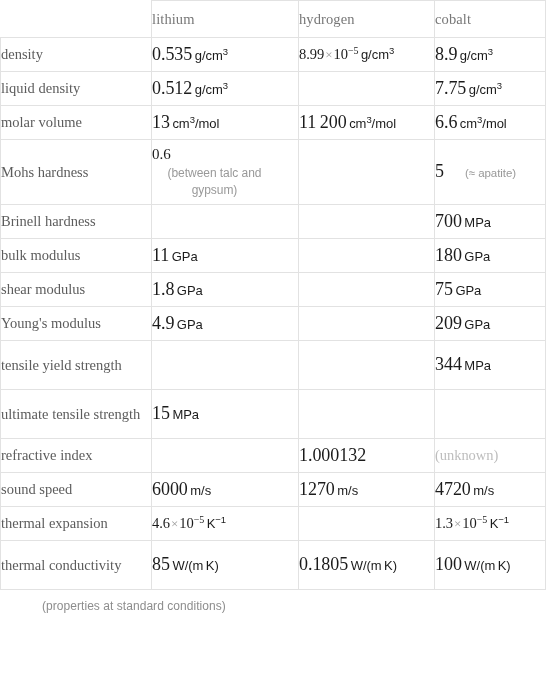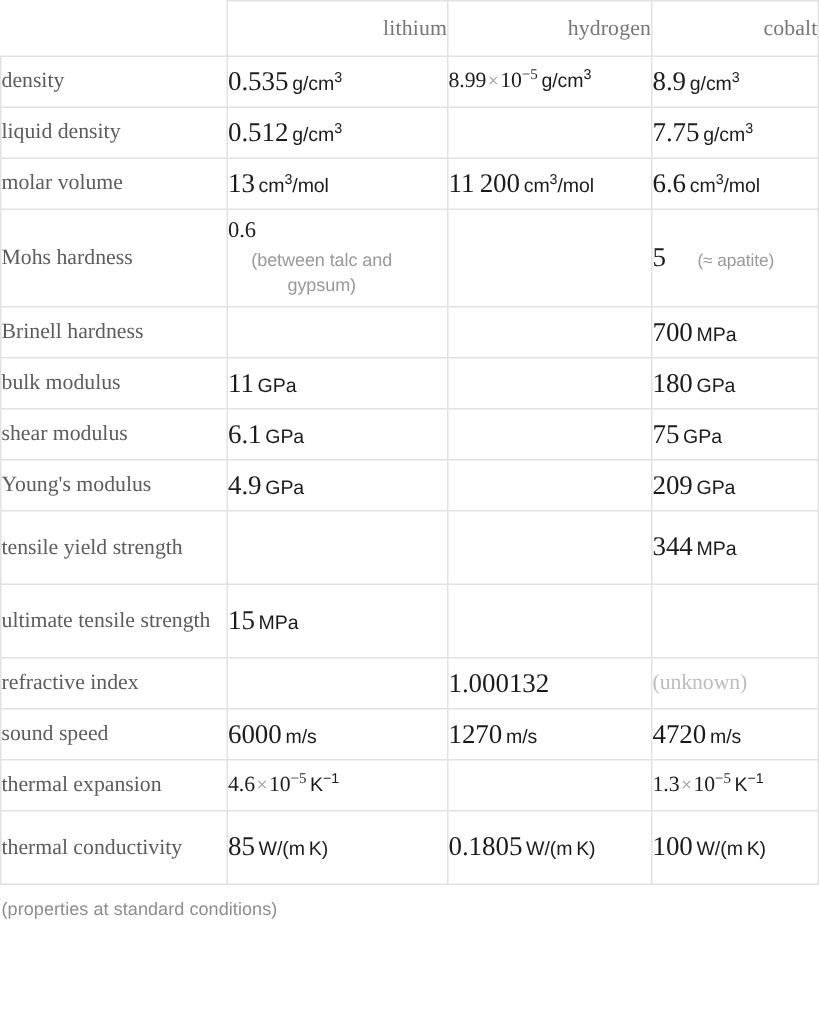--- a/index.html
+++ b/index.html
@@ -43,21 +43,21 @@
     background: #ffffff;
   }
 
   
   thead th {
     height: 36px;
     font-weight: normal;
     font-family: "Liberation Serif", serif;
     font-size: 14.5px;
     color: #777777;
-    text-align: right;
+    text-align: left;
     letter-spacing: .1px;
   }
   thead th.corner {
     border-left-color: #ffffff;
     border-top-color: #ffffff;
   }
 
   
   td.rowlabel {
     font-family: "Liberation Serif", serif;
@@ -153,20 +153,21 @@
   td.tall { height: 48px; }
   td.xtall { height: 64px; }
   td.std { height: 33px; }
 
   .footnote {
     font-family: "Liberation Sans", sans-serif;
     font-size: 12px;
     color: #8d8d8d;
     padding: 9px 0 0 1px;
     letter-spacing: .05px;
+    margin-left: 41px;
   }
 </style>
 </head>
 <body>
 
 <div class="page">
 
   <table class="props">
     <colgroup>
       <col class="c0">
@@ -217,21 +218,21 @@
           <td class="val std"><span class="num"><span class="plainnum">700</span><span class="thinsp"></span><span class="unit">MPa</span></span></td>
         </tr>
         <tr>
           <td class="rowlabel std">bulk modulus</td>
           <td class="val std"><span class="num"><span class="plainnum">11</span><span class="thinsp"></span><span class="unit">GPa</span></span></td>
           <td class="val std"></td>
           <td class="val std"><span class="num"><span class="plainnum">180</span><span class="thinsp"></span><span class="unit">GPa</span></span></td>
         </tr>
         <tr>
           <td class="rowlabel std">shear modulus</td>
-          <td class="val std"><span class="num"><span class="plainnum">6.1</span><span class="thinsp"></span><span class="unit">GPa</span></span></td>
+          <td class="val std"><span class="num"><span class="plainnum">1.8</span><span class="thinsp"></span><span class="unit">GPa</span></span></td>
           <td class="val std"></td>
           <td class="val std"><span class="num"><span class="plainnum">75</span><span class="thinsp"></span><span class="unit">GPa</span></span></td>
         </tr>
         <tr>
           <td class="rowlabel std">Young's modulus</td>
           <td class="val std"><span class="num"><span class="plainnum">4.9</span><span class="thinsp"></span><span class="unit">GPa</span></span></td>
           <td class="val std"></td>
           <td class="val std"><span class="num"><span class="plainnum">209</span><span class="thinsp"></span><span class="unit">GPa</span></span></td>
         </tr>
         <tr>

